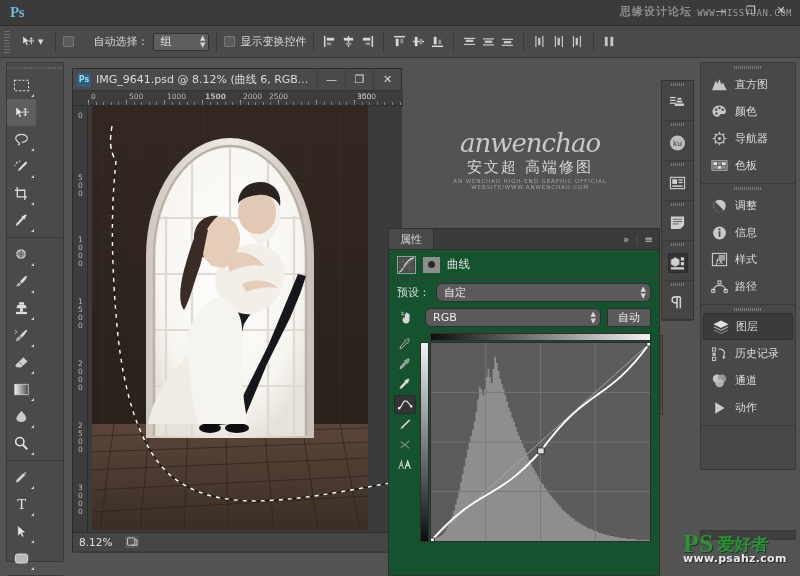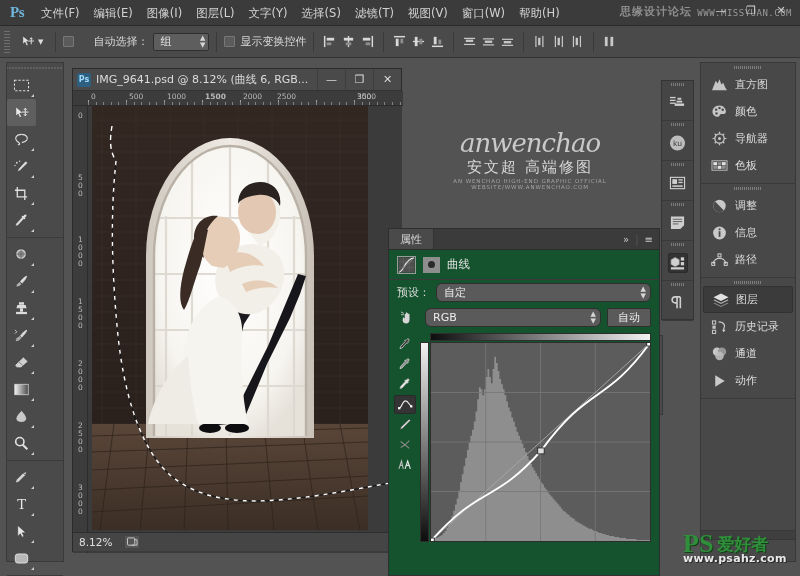--- a/index.html
+++ b/index.html
@@ -210,21 +210,21 @@
              display: flex; align-items: center; justify-content: center; }
   .md-grip { position: absolute; top: 2px; left: 0; width: 100%; height: 4px;
              display: flex; justify-content: center; }
   .md-grip i { width: 14px; height: 3px;
     background: repeating-linear-gradient(to right,#7a7a7a 0 1px,transparent 1px 2px); }
   .md-ico { width: 20px; height: 20px; display: flex; align-items: center;
             justify-content: center; margin-top: 4px; }
   .md-ico.on { background: #333; border: 1px solid #2b2b2b; border-radius: 2px; }
 
   .dock {
-    position: absolute; left: 700px; top: 62px; width: 96px; height: 500px;
+    position: absolute; left: 700px; top: 62px; width: 96px; height: 408px;
     background: #484848; border: 1px solid #383838;
   }
   .dock-group { border-bottom: 1px solid #3a3a3a; padding-bottom: 4px; }
   .dg-grip { height: 8px; display: flex; align-items: center; justify-content: center; }
   .dg-grip i { width: 28px; height: 3px;
     background: repeating-linear-gradient(to right,#7d7d7d 0 1px,transparent 1px 2px); }
   .drow {
     height: 27px; display: flex; align-items: center; gap: 6px;
     padding-left: 7px; border-radius: 2px; margin: 0 2px;
   }
@@ -271,32 +271,20 @@
                font-family: "DejaVu Sans", sans-serif; margin-top: -4px;
                text-shadow: 1px 1px 0 #2a2a2a; }
 </style>
 </head>
 <body>
 
 <div id="app">
 
   <div class="menubar">
     <div class="ps-logo">Ps</div>
-    <div id="menu-items" style="display:flex">
-        <div class="menu-item">文件(F)</div>
-        <div class="menu-item">编辑(E)</div>
-        <div class="menu-item">图像(I)</div>
-        <div class="menu-item">图层(L)</div>
-        <div class="menu-item">文字(Y)</div>
-        <div class="menu-item">选择(S)</div>
-        <div class="menu-item">滤镜(T)</div>
-        <div class="menu-item">视图(V)</div>
-        <div class="menu-item">窗口(W)</div>
-        <div class="menu-item">帮助(H)</div>
-      </div>
     <div class="wm-top">思缘设计论坛</div>
     <div class="wm-top2">WWW.MISSYUAN.COM</div>
     <div class="wincontrols">
       <div class="wc">—</div>
       <div class="wc">❐</div>
       <div class="wc">✕</div>
     </div>
   </div>
 
   <div class="optbar">
@@ -599,21 +587,21 @@
         <div class="rtick" style="left: 18px; top: 1px;">0</div>
         <div style="position: absolute; left: 15px; top: 9px; width: 1px; height: 6px; background: rgb(160, 160, 160);"></div>
         <div class="rtick" style="left: 56px; top: 1px;">500</div>
         <div style="position: absolute; left: 53px; top: 9px; width: 1px; height: 6px; background: rgb(160, 160, 160);"></div>
         <div class="rtick" style="left: 94px; top: 1px;">1000</div>
         <div style="position: absolute; left: 91px; top: 9px; width: 1px; height: 6px; background: rgb(160, 160, 160);"></div>
         <div class="rtick" style="left: 132px; top: 1px; font-weight: bold;">1500</div>
         <div style="position: absolute; left: 129px; top: 9px; width: 1px; height: 6px; background: rgb(160, 160, 160);"></div>
         <div class="rtick" style="left: 170px; top: 1px;">2000</div>
         <div style="position: absolute; left: 167px; top: 9px; width: 1px; height: 6px; background: rgb(160, 160, 160);"></div>
-        <div class="rtick" style="left: 204px; top: 1px;">2500</div>
+        <div class="rtick" style="left: 196px; top: 1px;">2500</div>
         <div style="position: absolute; left: 205px; top: 9px; width: 1px; height: 6px; background: rgb(160, 160, 160);"></div>
         <div class="rtick" style="left: 246px; top: 1px; margin-left: 38px;">3000</div>
         <div style="position: absolute; left: 243px; top: 9px; width: 1px; height: 6px; background: rgb(160, 160, 160);"></div>
         <div class="rtick" style="left: 284px; top: 1px;">350</div>
         <div style="position: absolute; left: 281px; top: 9px; width: 1px; height: 6px; background: rgb(160, 160, 160);"></div>
         <div style="position: absolute; left: 15px; top: 11px; width: 1px; height: 3px; background: rgb(130, 130, 130);"></div>
         <div style="position: absolute; left: 22.6px; top: 11px; width: 1px; height: 3px; background: rgb(130, 130, 130);"></div>
         <div style="position: absolute; left: 30.2px; top: 11px; width: 1px; height: 3px; background: rgb(130, 130, 130);"></div>
         <div style="position: absolute; left: 37.8px; top: 11px; width: 1px; height: 3px; background: rgb(130, 130, 130);"></div>
         <div style="position: absolute; left: 45.4px; top: 11px; width: 1px; height: 3px; background: rgb(130, 130, 130);"></div>
@@ -1074,20 +1062,30 @@
               <circle cx="9" cy="8.5" r="6.8" fill="#c9c9c9"></circle>
               <rect x="8.1" y="6.6" width="1.9" height="6" fill="#4a4a4a"></rect>
               <rect x="8.1" y="3.6" width="1.9" height="2" fill="#4a4a4a"></rect>
             </svg>
           </div>
           <div class="drow-label">信息</div>
         </div>
         <div class="drow">
           <div class="drow-ico">
             <svg width="17" height="16" viewBox="0 0 18 17">
+              <rect x="1.5" y="1.5" width="15" height="13" fill="none" stroke="#c6c6c6" stroke-width="1.2"></rect>
+              <rect x="8" y="3" width="7" height="6" fill="#9f9f9f"></rect>
+              <text x="5" y="12.5" font-size="8.5" font-style="italic" font-family="DejaVu Serif, serif" fill="#dedede">fx</text>
+            </svg>
+          </div>
+          <div class="drow-label">样式</div>
+        </div>
+        <div class="drow">
+          <div class="drow-ico">
+            <svg width="17" height="16" viewBox="0 0 18 17">
               <path d="M2.5 12.5 C2.5 5 15.5 5 15.5 12.5" fill="none" stroke="#c6c6c6" stroke-width="1.3"></path>
               <rect x="0.8" y="11" width="3.2" height="3.2" fill="none" stroke="#dadada" stroke-width="1"></rect>
               <rect x="14" y="11" width="3.2" height="3.2" fill="none" stroke="#dadada" stroke-width="1"></rect>
               <rect x="7.4" y="2" width="3.2" height="3.2" fill="none" stroke="#dadada" stroke-width="1"></rect>
             </svg>
           </div>
           <div class="drow-label">路径</div>
         </div>
       </div>
       <div class="dock-group">

